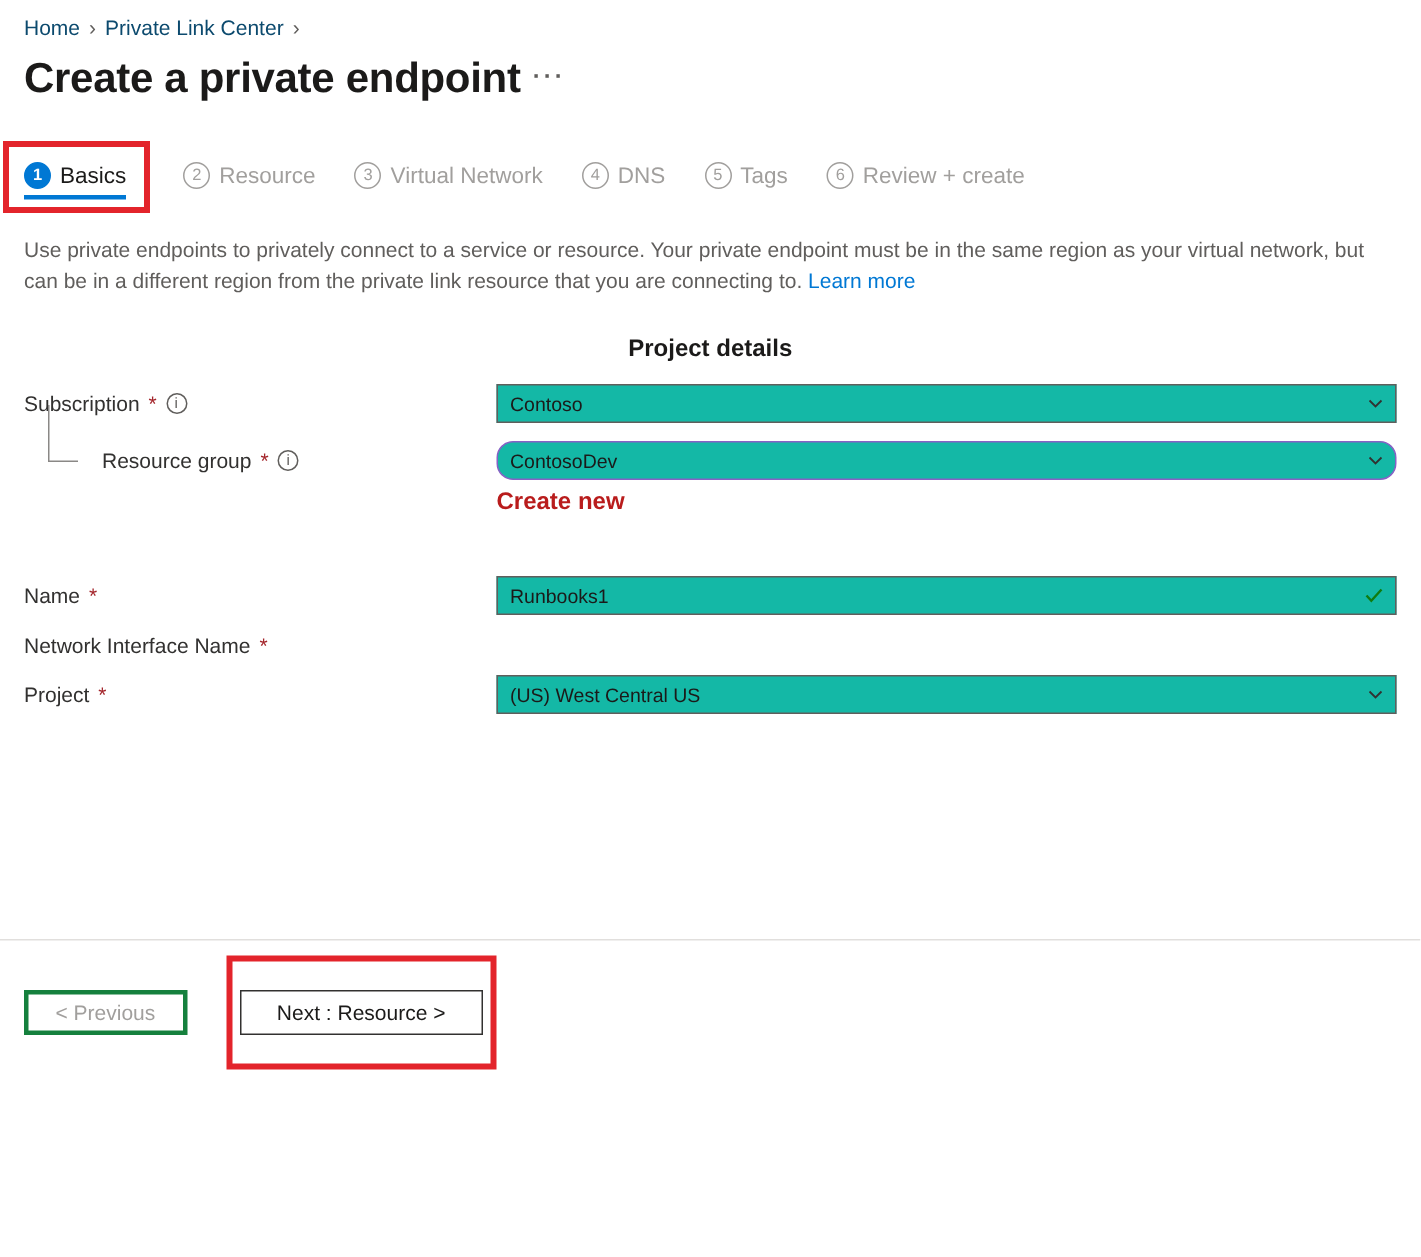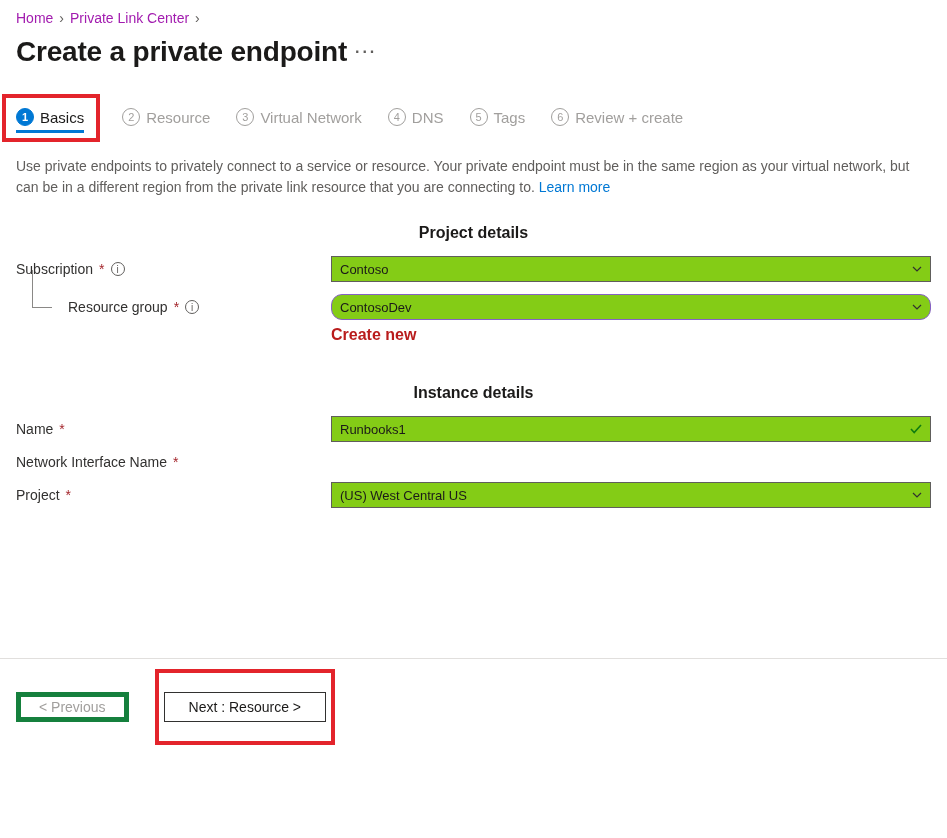--- a/index.html
+++ b/index.html
@@ -12,21 +12,21 @@
     }
     .content { padding: 10px 16px 0 16px; }
     .breadcrumb {
       display: flex;
       align-items: center;
       gap: 6px;
       font-size: 14px;
       color: #605e5c;
       margin-bottom: 10px;
     }
-    .breadcrumb a { color: #a21caf; text-decoration: none; }
+    .breadcrumb a { color: #0c4a6e; text-decoration: none; }
     .breadcrumb .chev { color: #605e5c; }
     .page-title-row { display: flex; align-items: center; gap: 8px; margin-bottom: 40px; }
     .page-title { font-size: 28px; font-weight: 600; color: #1b1a19; letter-spacing: -0.2px; }
     .more-dots { color: #605e5c; letter-spacing: 2px; font-size: 16px; cursor: pointer; font-weight: bold; }
 
     .tabs {
       display: flex;
       align-items: center;
       gap: 26px;
       margin-bottom: 24px;
@@ -111,21 +111,21 @@
     .indented .form-label { width: 263px; }
 
     .form-control-wrap { flex: 1; position: relative; display: flex; align-items: center; }
     .form-select, .form-input {
       width: 100%;
       height: 26px;
       border: 1px solid #605e5c;
       font-family: inherit;
       font-size: 13px;
       padding: 2px 28px 2px 8px;
-      background: #84cc16;
+      background: #14b8a6;
       appearance: none;
       color: #1b1a19;
     }
     .chevron-down {
       position: absolute;
       right: 8px;
       pointer-events: none;
     }
     .valid-check {
       position: absolute;
@@ -150,21 +150,21 @@
     }
     .btn {
       height: 30px;
       padding: 0 18px;
       font-family: inherit;
       font-size: 14px;
       cursor: pointer;
       background: #fff;
     }
     .btn-prev {
-      border: 5px solid #15803d;
+      border: 3px solid #15803d;
       color: #a19f9d;
     }
     .btn-next {
       border: 1px solid #323130;
       color: #1b1a19;
       padding: 0 24px;
     }
     .highlight-next {
       border: 4px solid #e3242b;
       padding: 19px 5px;
@@ -253,21 +253,20 @@
           <path d="M2 4l4 4 4-4" stroke="#323130" stroke-width="1.2" fill="none"></path>
         </svg>
     </div>
   </div>
   <div class="sub-link">
     <a href="#">Create new</a>
   </div>
 
   <div class="section-gap"></div>
 
-  <div class="section-title">Instance details</div>
 
   <div class="form-row">
     <div class="form-label">
       <span>Name</span>
       <span class="req">*</span>
     </div>
     <div class="form-control-wrap">
       <input class="form-input" value="Runbooks1" style="">
       <svg class="valid-check" width="14" height="14" viewBox="0 0 14 14">
           <path d="M2 7l3.2 3.5L12 3" stroke="#107c10" stroke-width="1.6" fill="none"></path>

